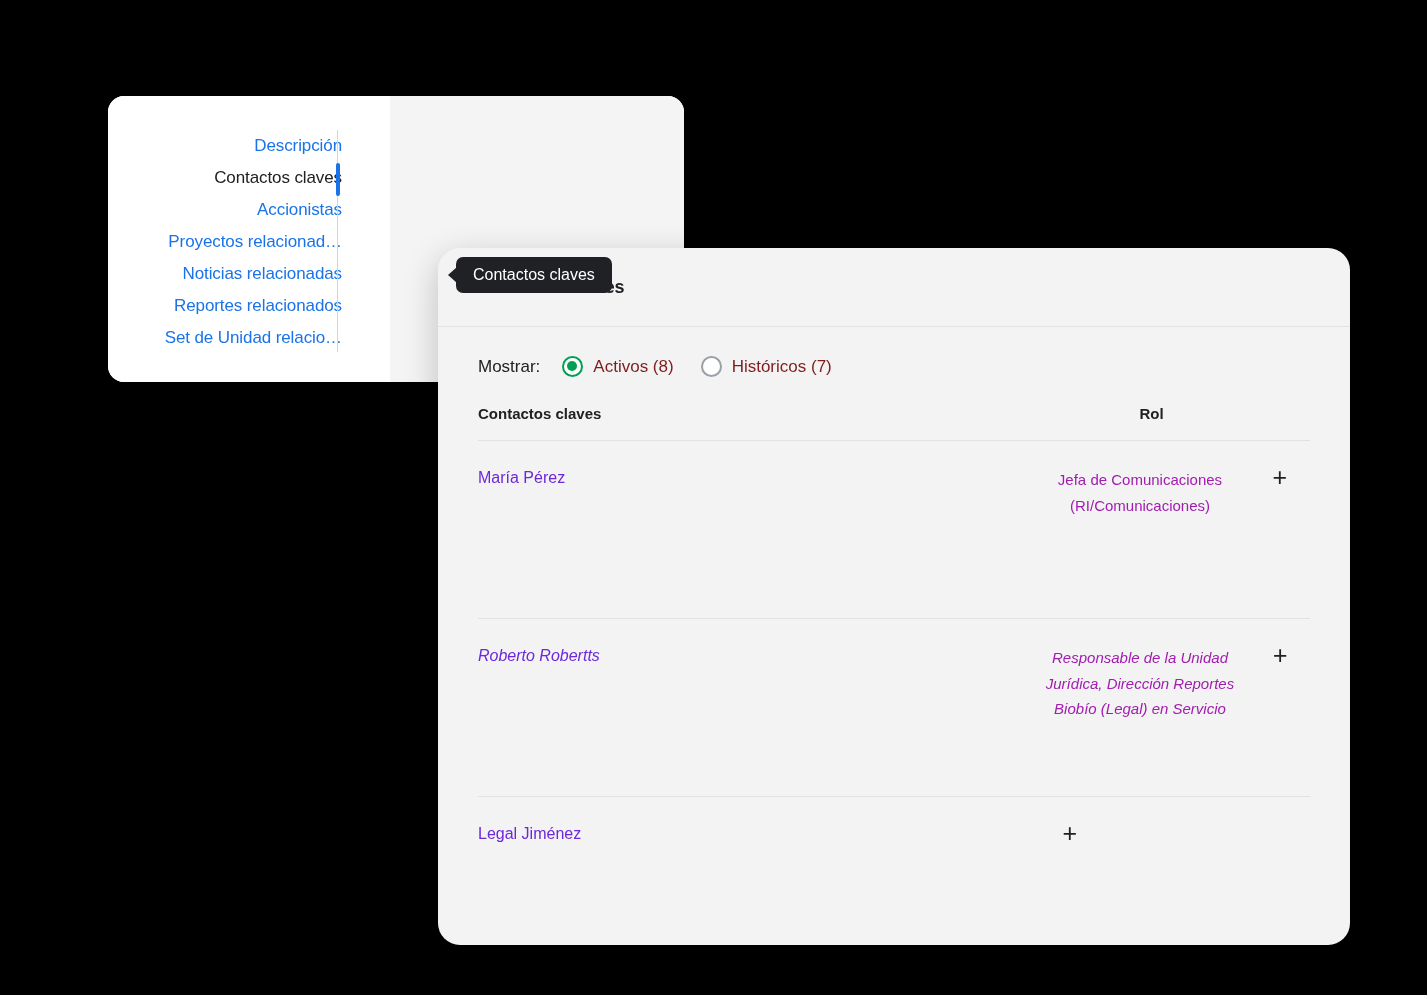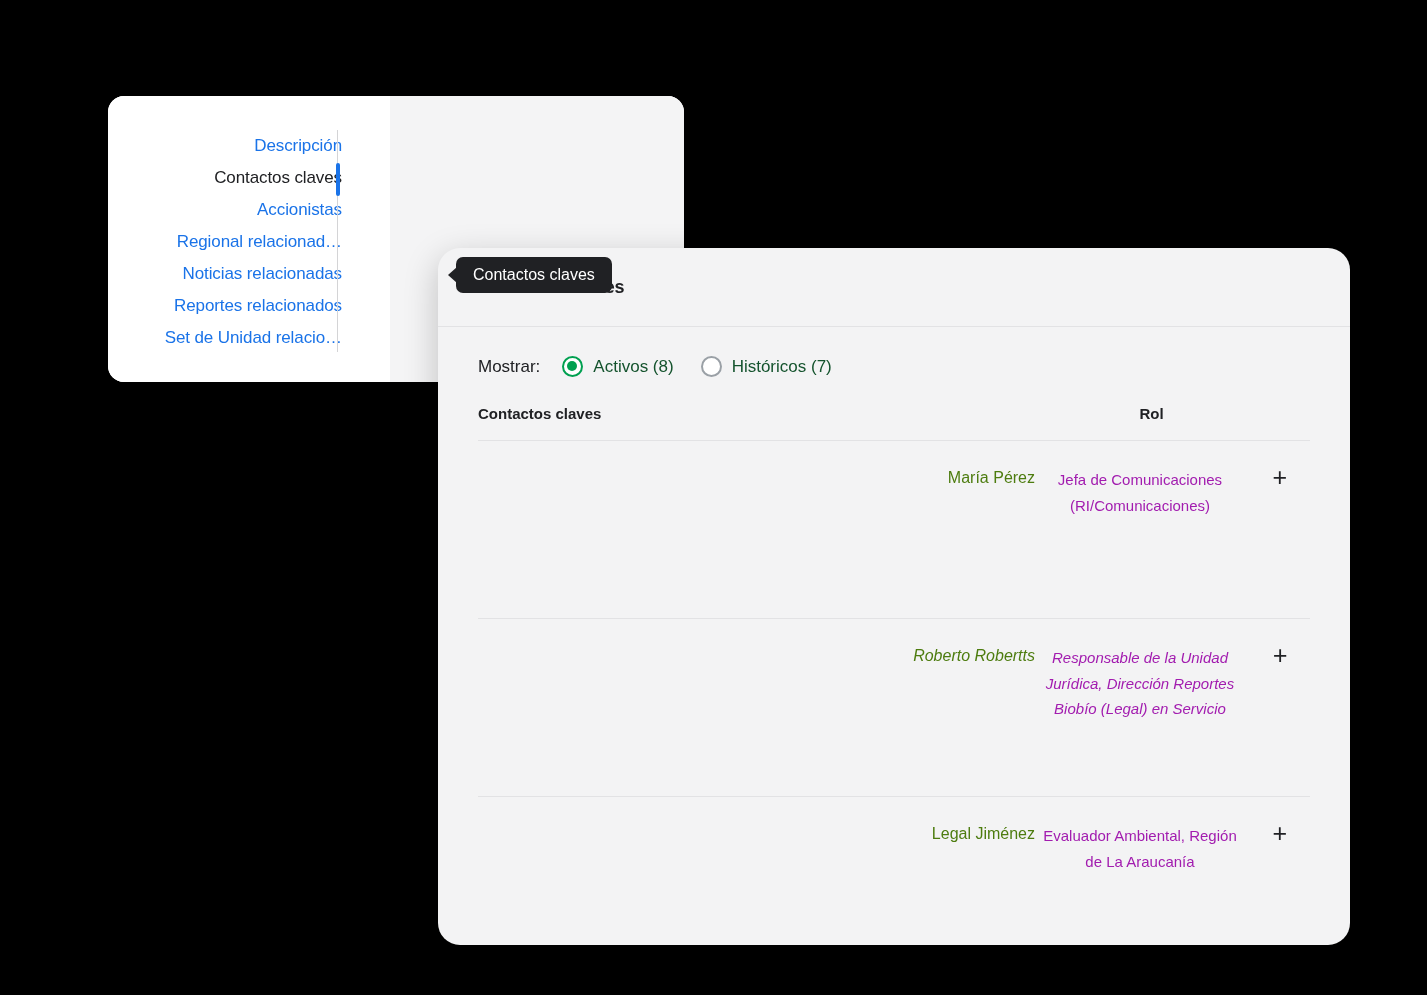--- a/index.html
+++ b/index.html
@@ -178,21 +178,21 @@
     height: 10px;
     border-radius: 50%;
     background: #00a050;
   }
   .radio-mark.off {
     border: 2px solid #9aa0a6;
     background: #ffffff;
   }
   .radio-label {
     font-size: 17px;
-    color: #14532d;
+    color: #7f1d1d;
     white-space: nowrap;
   }
 
   
   #contacts-table {
     margin: 28px 40px 0 40px;
   }
   #table-head {
     display: flex;
     padding-bottom: 18px;
@@ -213,24 +213,23 @@
     border-bottom: 1px solid #e2e2e4;
     box-sizing: border-box;
   }
   .table-row:last-child { border-bottom: none; }
   .row-h1 { height: 178px; }
   .row-h2 { height: 178px; font-style: italic; }
   .row-h3 { height: 120px; }
 
   .cell-name {
     font-size: 16px;
-    color: #4d7c0f;
+    color: #6d28d9;
     cursor: pointer;
     line-height: 22px;
-    text-align: right;
   }
   .cell-role {
     font-size: 15px;
     color: #a21caf;
     line-height: 25.5px;
     max-width: 210px;
   }
   .cell-action {
     text-align: right;
   }
@@ -247,21 +246,21 @@
 <body>
 
 <div id="back-panel">
 
   <div id="nav-column">
 
     <div id="nav-list">
       <span class="nav-item">Descripción</span>
       <span class="nav-item active">Contactos claves</span>
       <span class="nav-item">Accionistas</span>
-      <span class="nav-item">Regional relacionad…</span>
+      <span class="nav-item">Proyectos relacionad…</span>
       <span class="nav-item">Noticias relacionadas</span>
       <span class="nav-item">Reportes relacionados</span>
       <span class="nav-item">Set de Unidad relacio…</span>
     </div>
 
     <div id="nav-rail"></div>
     <div id="nav-rail-active"></div>
 
     <div id="tooltip">
       <span id="tooltip-arrow"></span>
@@ -311,20 +310,19 @@
     <div class="table-row row-h2">
       <span class="cell-name col-name">Roberto Robertts</span>
       <span class="cell-role col-role">Responsable de la Unidad Jurídica, Dirección Reportes Biobío (Legal) en Servicio</span>
       <span class="cell-action col-action">
         <span class="plus-icon">+</span>
       </span>
     </div>
 
     <div class="table-row row-h3">
       <span class="cell-name col-name">Legal Jiménez</span>
-      <span class="cell-role col-role">Evaluador Ambiental, Región de La Araucanía</span>
       <span class="cell-action col-action">
         <span class="plus-icon">+</span>
       </span>
     </div>
 
   </div>
 </div>
 
 </body></html>

